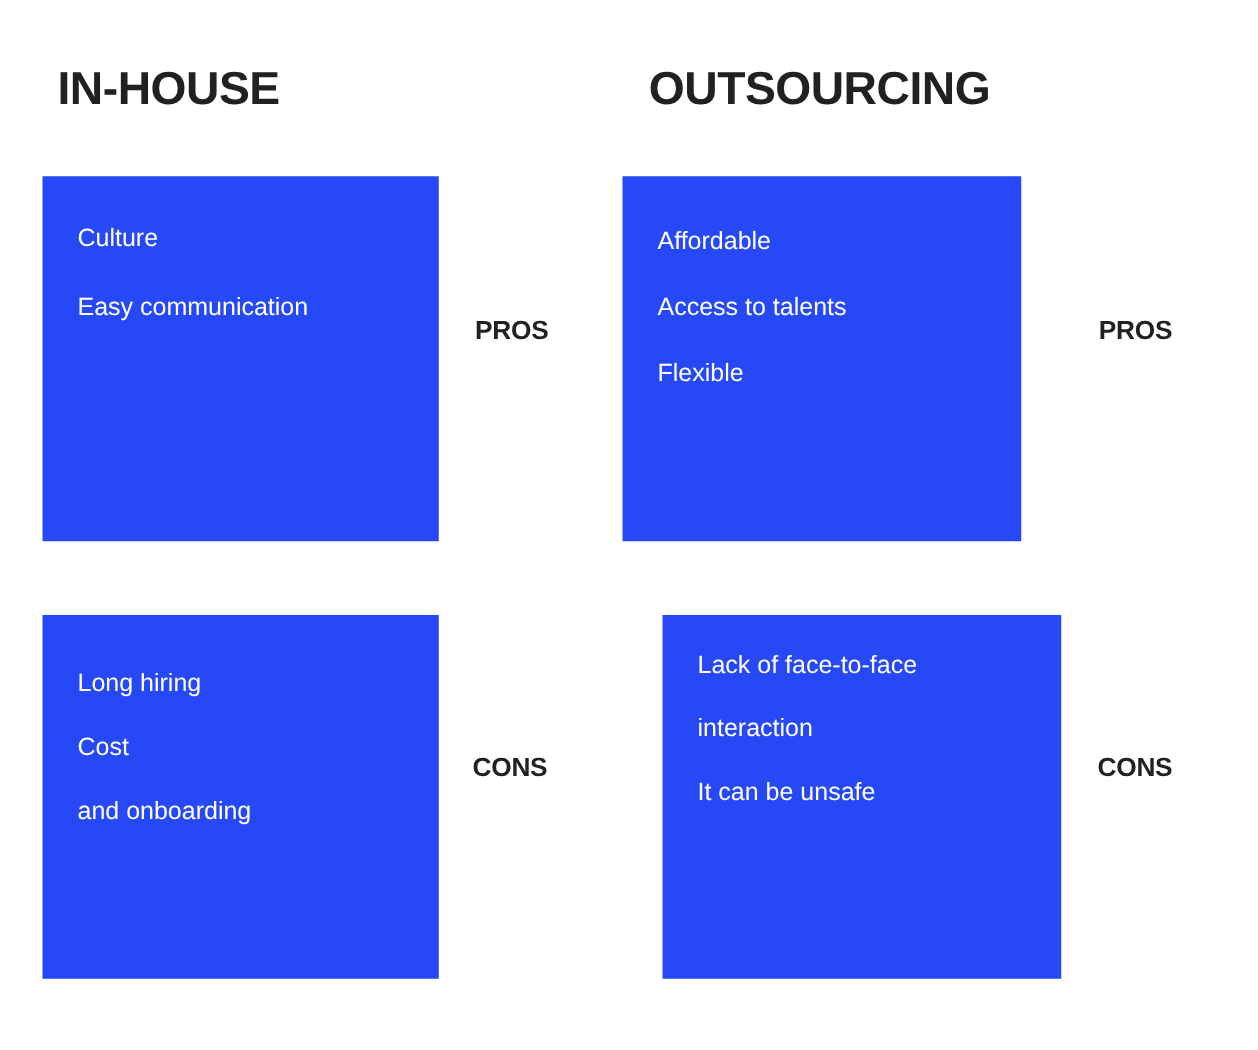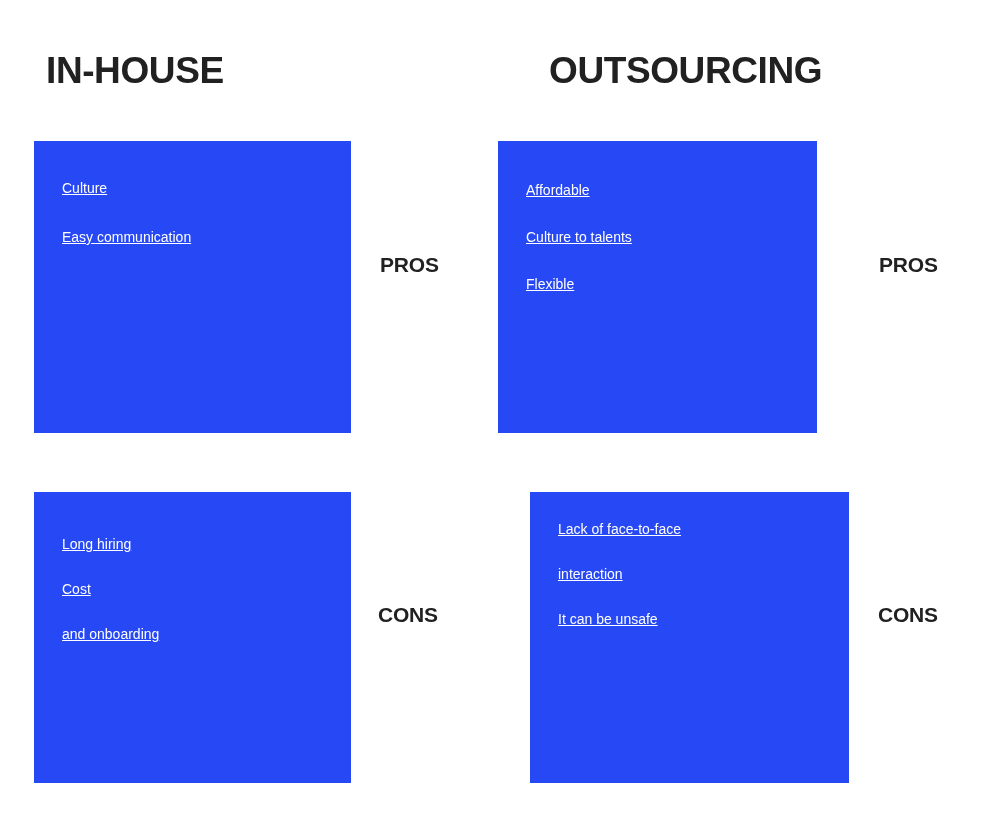--- a/index.html
+++ b/index.html
@@ -25,46 +25,45 @@
   .col-title {
     position: absolute;
     font-weight: bold;
     font-size: 37px;
     letter-spacing: -0.4px;
     color: #212121;
     white-space: nowrap;
     line-height: 1;
   }
   .col-title.left  { left: 46px;  top: 52px; }
-  .col-title.right { left: 549px; top: 52px; }
+  .col-title.right { left: 519px; top: 52px; }
 
   
   .panel {
     position: absolute;
     background: #2648F5;
     box-sizing: border-box;
     padding: 40px 26px 0 28px;
   }
   .panel.tl { left: 34px;  top: 141px; width: 317px; height: 292px; }
   .panel.tr { left: 498px; top: 141px; width: 319px; height: 292px; }
   .panel.bl { left: 34px;  top: 492px; width: 317px; height: 291px; }
   .panel.br { left: 530px; top: 492px; width: 319px; height: 291px; }
 
   .panel-list {
     list-style: none;
     margin: 0;
     padding: 0;
   }
   .panel-list li {
     color: #ffffff;
-    font-size: 14px;
+    font-size: 20px;
     line-height: 1;
     margin-bottom: 35px;
     white-space: nowrap;
-    text-decoration: underline;
   }
   .panel-list li:last-child { margin-bottom: 0; }
 
   
   .panel.tr { padding-top: 42px; }
   .panel.bl { padding-top: 45px; }
   .panel.br { padding-top: 30px; }
   .panel.br .panel-list li { margin-bottom: 31px; }
   .panel.bl .panel-list li { margin-bottom: 31px; }
   .panel.tr .panel-list li { margin-bottom: 33px; }
@@ -96,21 +95,21 @@
   <div class="panel tl">
     <ul class="panel-list">
       <li>Culture</li>
       <li>Easy communication</li>
     </ul>
   </div>
 
   <div class="panel tr">
     <ul class="panel-list">
       <li>Affordable</li>
-      <li>Culture to talents</li>
+      <li>Access to talents</li>
       <li>Flexible</li>
     </ul>
   </div>
 
   <div class="panel bl">
     <ul class="panel-list">
       <li>Long hiring</li>
       <li>Cost</li>
       <li>and onboarding</li>
     </ul>

